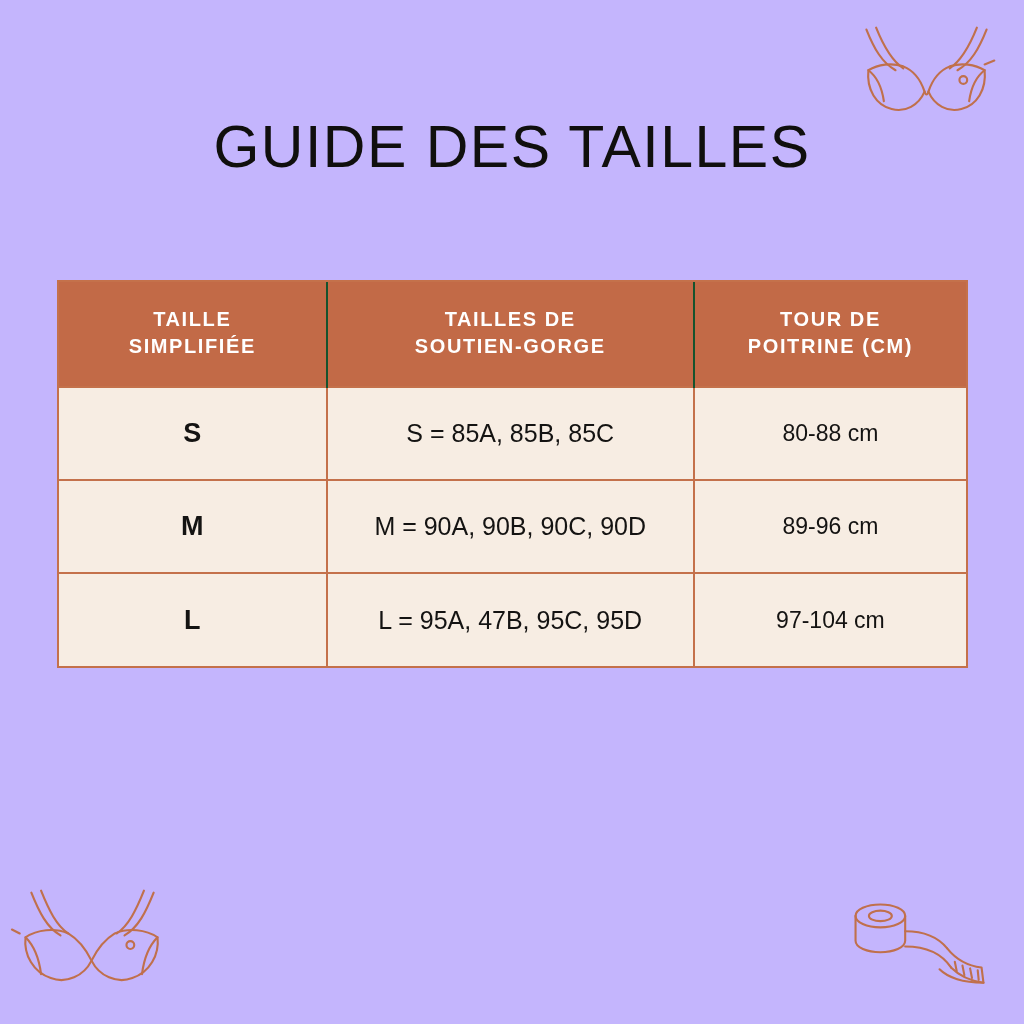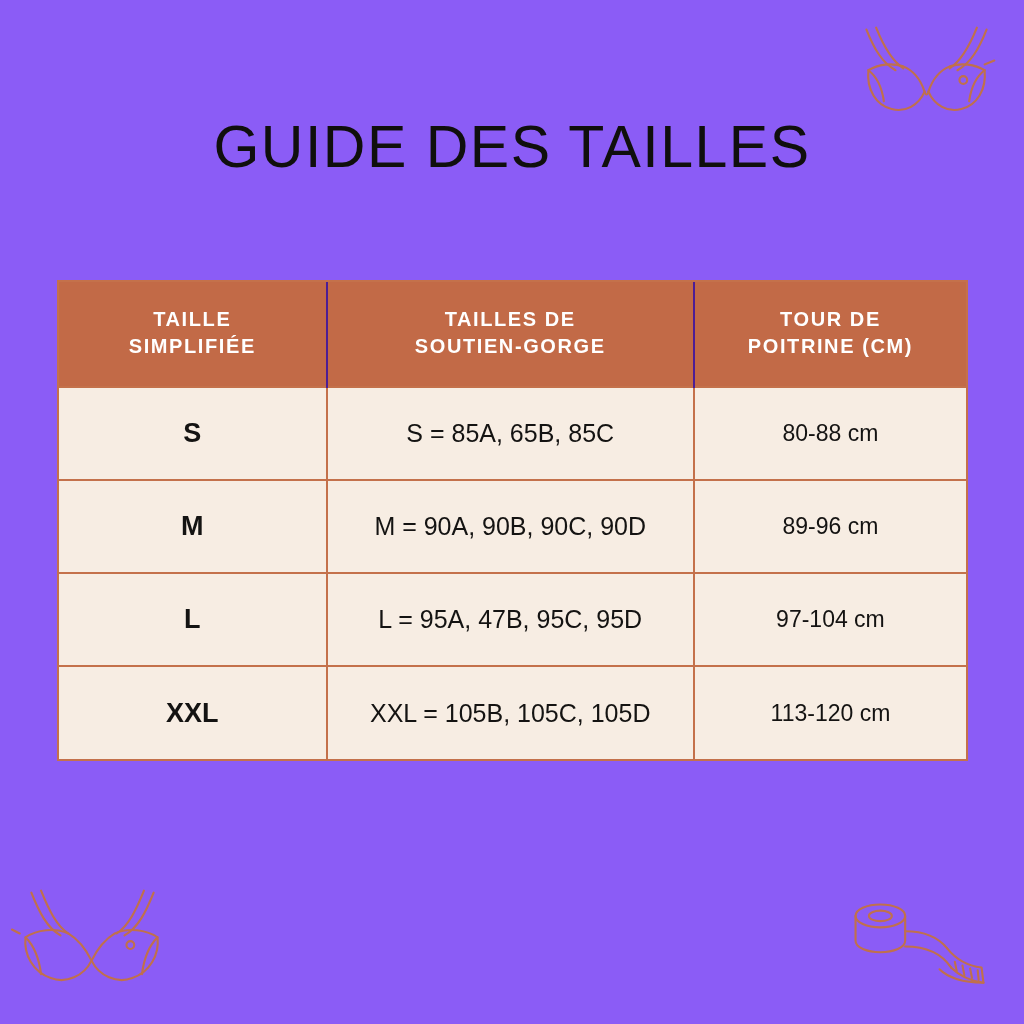--- a/index.html
+++ b/index.html
@@ -11,21 +11,21 @@
     height: 1024px;
     background: #f6ece2;
     font-family: "Liberation Sans", sans-serif;
     overflow: hidden;
     position: relative;
   }
 
   .page {
     position: absolute;
     inset: 0;
-    background: #8b5cf6;
+    background: #c4b5fd;
   }
 
   
   .title {
     position: absolute;
     top: 113px;
     left: 0;
     width: 1024px;
     text-align: center;
     font-size: 59px;
@@ -60,21 +60,21 @@
     letter-spacing: 1.6px;
     font-weight: bold;
     padding: 24px 6px 26px;
     height: 86px;
     line-height: 1.35;
     vertical-align: middle;
     border: none;
     box-sizing: border-box;
   }
   thead th.sep {
-    border-left: 2px solid #4c1d95;
+    border-left: 2px solid #14532d;
   }
 
   tbody td {
     height: 93px;
     text-align: center;
     vertical-align: middle;
     border-top: 2px solid #c4714b;
     border-left: 2px solid #c4714b;
     color: #141312;
     font-size: 25px;
@@ -144,37 +144,32 @@
           </th>
           <th class="sep">
             <span>TOUR DE</span><br>
             <span>POITRINE (CM)</span>
           </th>
         </tr>
       </thead>
       <tbody>
         <tr>
           <td>S</td>
-          <td>S = 85A, 65B, 85C</td>
+          <td>S = 85A, 85B, 85C</td>
           <td class="col3">80-88 cm</td>
         </tr>
         <tr>
           <td>M</td>
           <td>M = 90A, 90B, 90C, 90D</td>
           <td class="col3">89-96 cm</td>
         </tr>
         <tr>
           <td>L</td>
           <td>L = 95A, 47B, 95C, 95D</td>
           <td class="col3">97-104 cm</td>
-        </tr>
-        <tr>
-          <td>XXL</td>
-          <td>XXL = 105B, 105C, 105D</td>
-          <td class="col3">113-120 cm</td>
         </tr>
       </tbody>
     </table>
   </div>
 
   <div class="icon-bra-top">
     <svg viewBox="0 0 160 120" fill="none" stroke="#c0704c" stroke-width="2.2" stroke-linecap="round" stroke-linejoin="round">
       <path d="M18 10 C26 30, 34 44, 48 52"></path>
       <path d="M28 8 C36 28, 44 42, 56 50"></path>
       <path d="M142 10 C134 30, 126 44, 112 52"></path>

